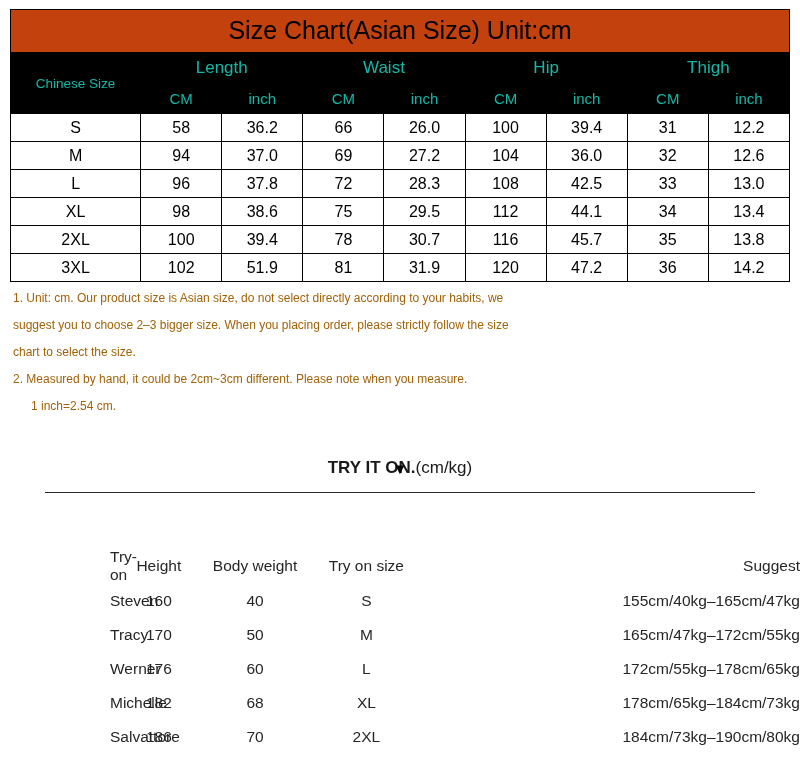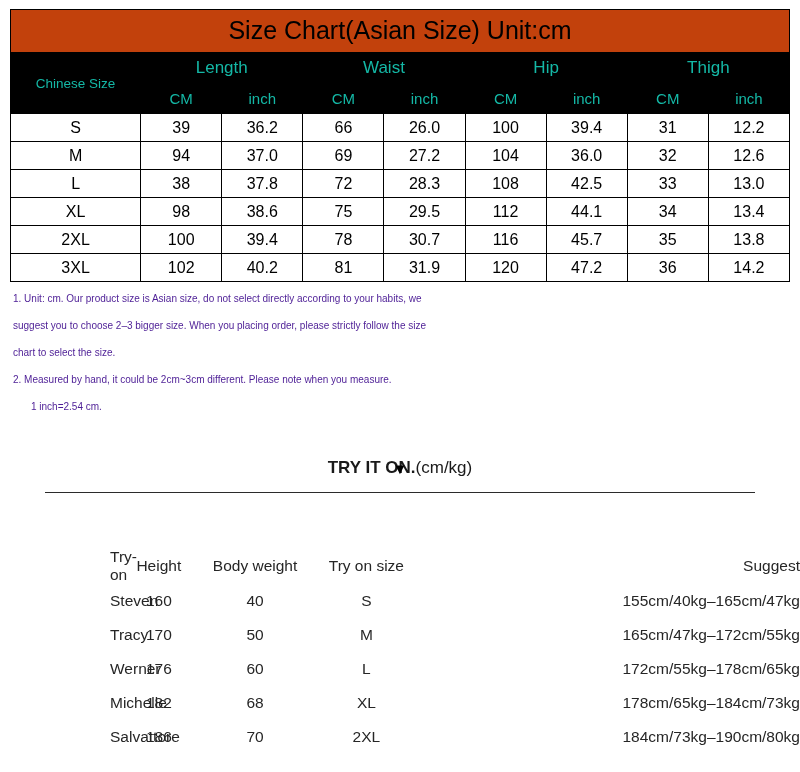--- a/index.html
+++ b/index.html
@@ -74,22 +74,22 @@
   
   col.c-size  { width: 130px; }
   col.c-val   { width: 81px;  }
 
   
   .notes {
     position: absolute;
     left: 13px;
     top: 285px;
     width: 775px;
-    color: #4c1d95;
-    font-size: 10px;
+    color: #a16207;
+    font-size: 12px;
     line-height: 27px;
   }
   .notes p { margin: 0; }
   .notes .indent { padding-left: 18px; }
 
   
   .tryiton-heading {
     position: absolute;
     left: 0;
     top: 458px;
@@ -187,21 +187,21 @@
         <td class="hdr-black hdr-unit">CM</td>
         <td class="hdr-black hdr-unit">inch</td>
         <td class="hdr-black hdr-unit">CM</td>
         <td class="hdr-black hdr-unit">inch</td>
         <td class="hdr-black hdr-unit">CM</td>
         <td class="hdr-black hdr-unit">inch</td>
       </tr>
 
       <tr class="sc-row">
         <td class="data-cell">S</td>
-        <td class="data-cell">39</td>
+        <td class="data-cell">58</td>
         <td class="data-cell">36.2</td>
         <td class="data-cell">66</td>
         <td class="data-cell">26.0</td>
         <td class="data-cell">100</td>
         <td class="data-cell">39.4</td>
         <td class="data-cell">31</td>
         <td class="data-cell">12.2</td>
       </tr>
       <tr class="sc-row">
         <td class="data-cell">M</td>
@@ -209,21 +209,21 @@
         <td class="data-cell">37.0</td>
         <td class="data-cell">69</td>
         <td class="data-cell">27.2</td>
         <td class="data-cell">104</td>
         <td class="data-cell">36.0</td>
         <td class="data-cell">32</td>
         <td class="data-cell">12.6</td>
       </tr>
       <tr class="sc-row">
         <td class="data-cell">L</td>
-        <td class="data-cell">38</td>
+        <td class="data-cell">96</td>
         <td class="data-cell">37.8</td>
         <td class="data-cell">72</td>
         <td class="data-cell">28.3</td>
         <td class="data-cell">108</td>
         <td class="data-cell">42.5</td>
         <td class="data-cell">33</td>
         <td class="data-cell">13.0</td>
       </tr>
       <tr class="sc-row">
         <td class="data-cell">XL</td>
@@ -243,21 +243,21 @@
         <td class="data-cell">78</td>
         <td class="data-cell">30.7</td>
         <td class="data-cell">116</td>
         <td class="data-cell">45.7</td>
         <td class="data-cell">35</td>
         <td class="data-cell">13.8</td>
       </tr>
       <tr class="sc-row">
         <td class="data-cell">3XL</td>
         <td class="data-cell">102</td>
-        <td class="data-cell">40.2</td>
+        <td class="data-cell">51.9</td>
         <td class="data-cell">81</td>
         <td class="data-cell">31.9</td>
         <td class="data-cell">120</td>
         <td class="data-cell">47.2</td>
         <td class="data-cell">36</td>
         <td class="data-cell">14.2</td>
       </tr>
     </tbody>
   </table>
 </div>

